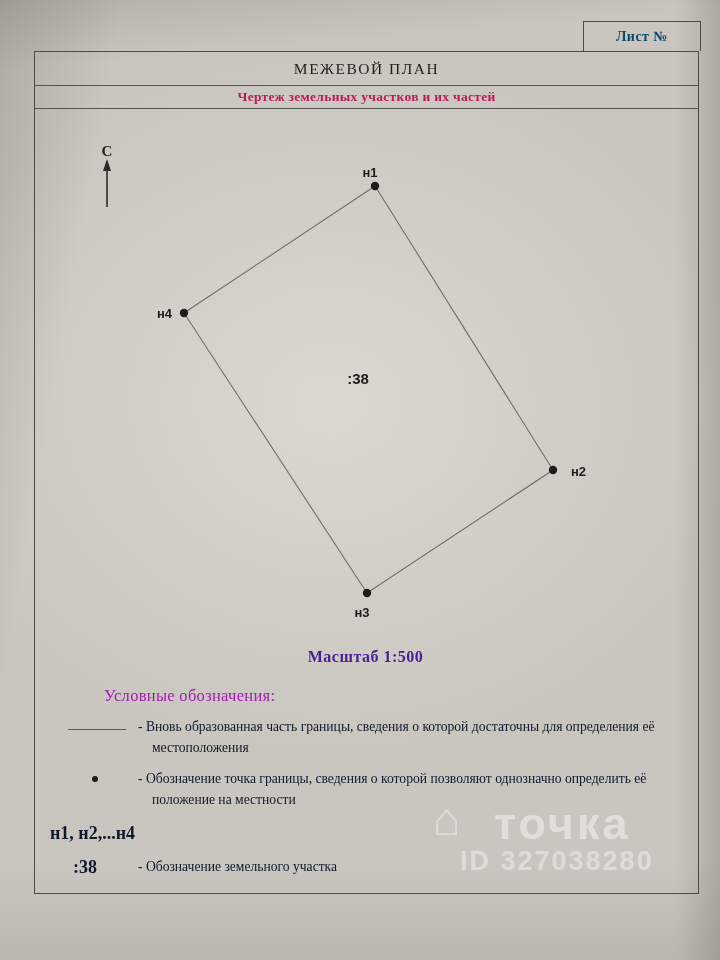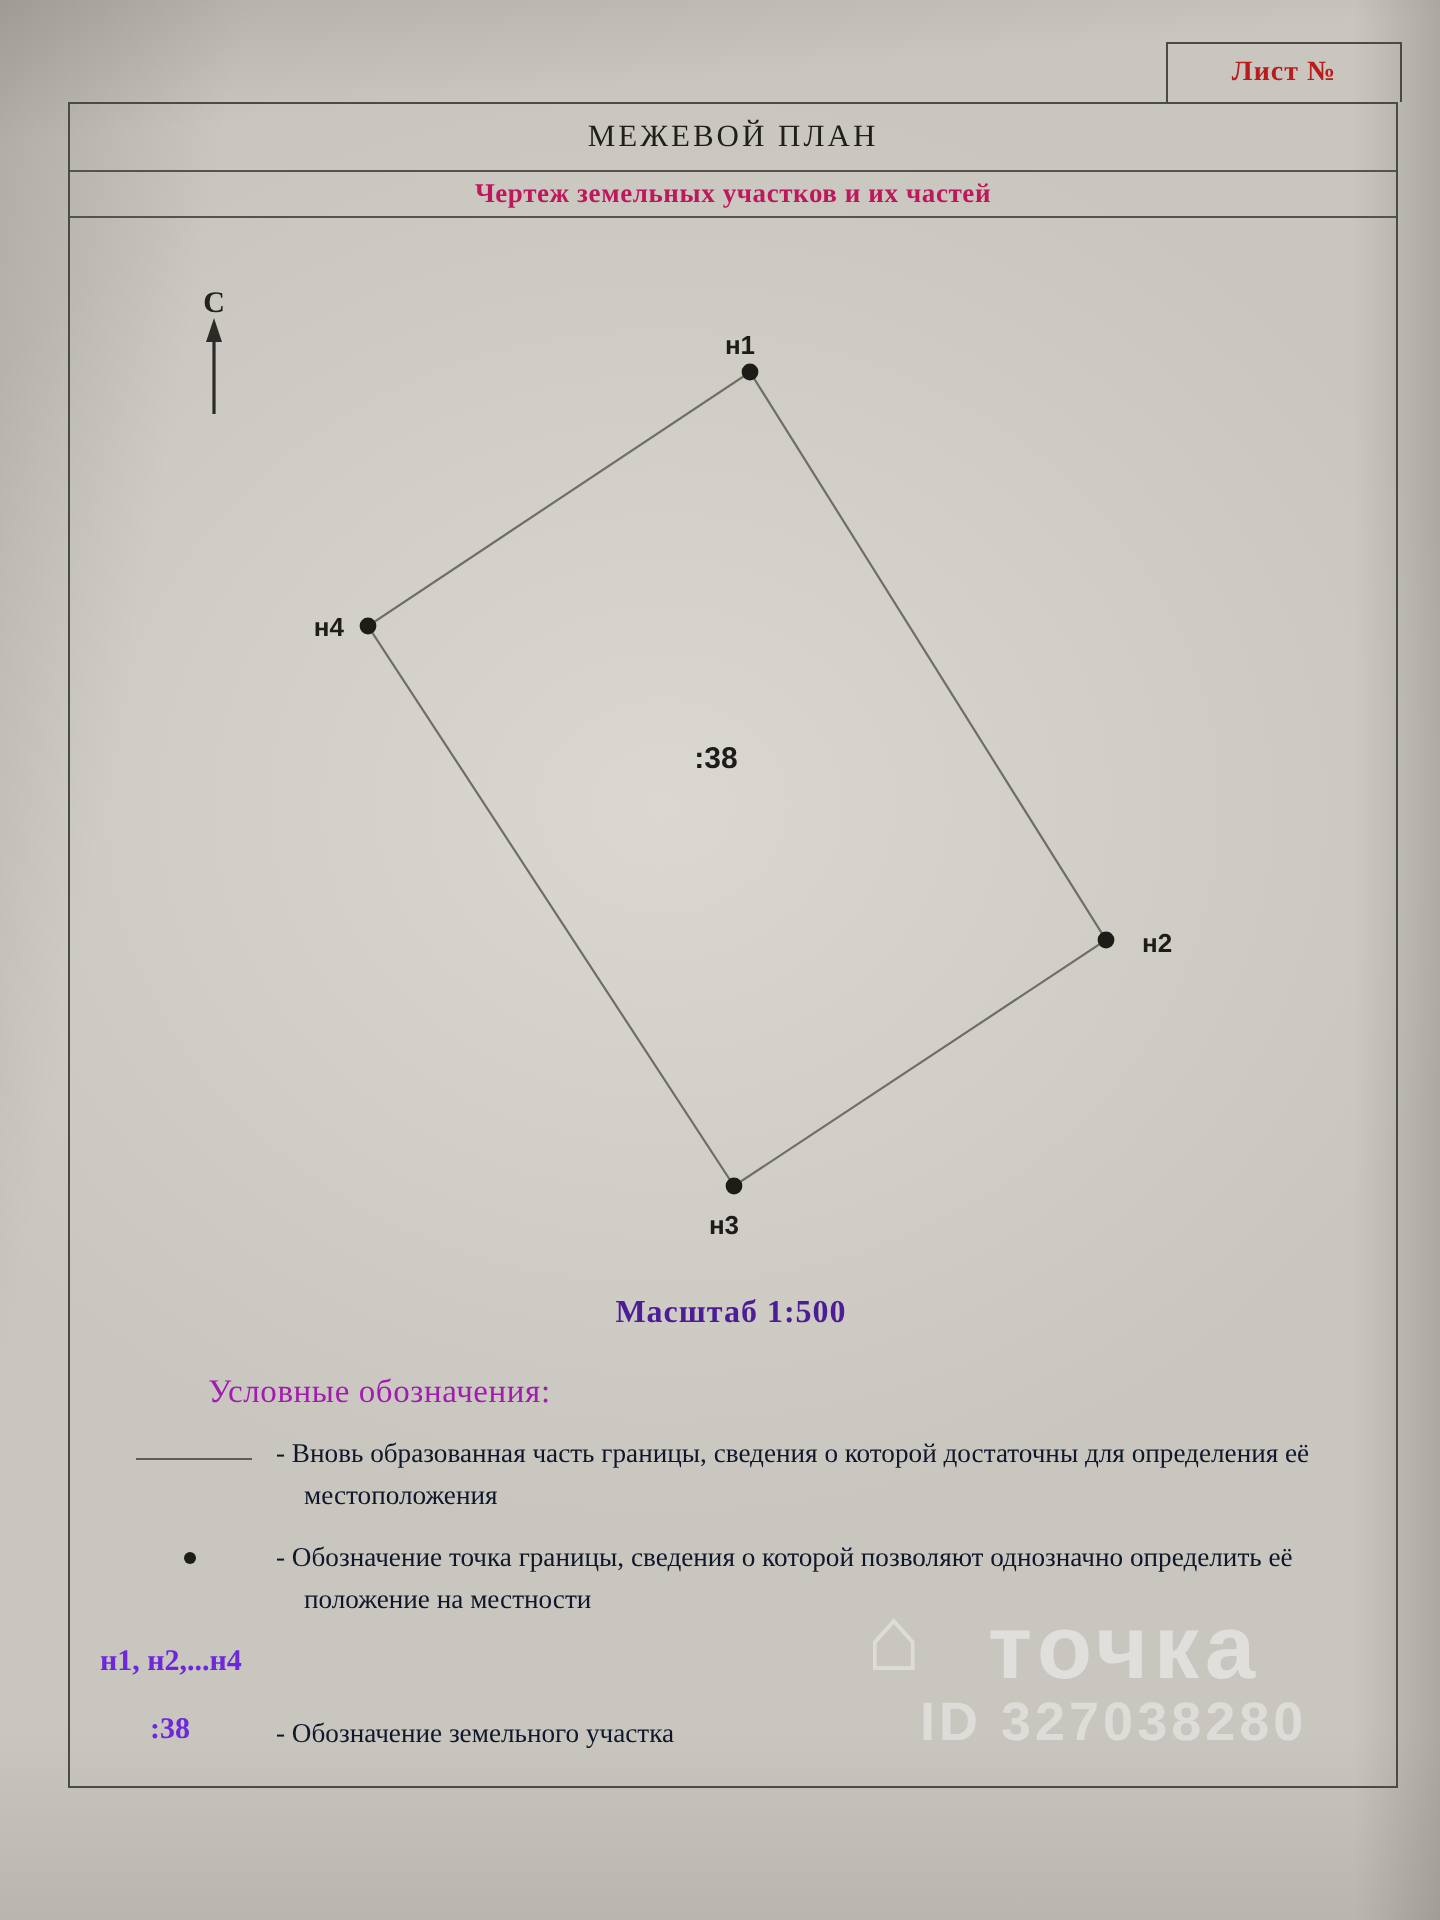--- a/index.html
+++ b/index.html
@@ -12,21 +12,21 @@
       linear-gradient(175deg, rgba(100,98,90,.22) 0%, rgba(100,98,90,0) 7%),
       linear-gradient(100deg, rgba(95,93,86,.25) 0%, rgba(95,93,86,0) 14%),
       linear-gradient(to right, rgba(95,93,86,0) 94%, rgba(95,93,86,.28) 100%),
       linear-gradient(to bottom, rgba(120,118,110,0) 90%, rgba(120,118,110,.20) 100%);
     color:#23221f;
   }
   .sheet-box{
     position:absolute;left:583px;top:21px;width:116px;height:29px;
     border:1.4px solid #4b4a43;border-bottom:none;
     display:flex;align-items:center;justify-content:center;
-    font-size:14px;font-weight:600;letter-spacing:.5px;color:#b91c1c;
+    font-size:14px;font-weight:600;letter-spacing:.5px;color:#0c4a6e;
   }
   .frame{
     position:absolute;left:34px;top:51px;width:663px;height:841px;
     border:1.6px solid #4b4a43;
   }
   .hdr-title{
     height:33px;border-bottom:1.2px solid #55544c;
     display:flex;align-items:center;justify-content:center;
     font-size:15.5px;font-weight:normal;letter-spacing:1.5px;color:#211f1b;
   }
@@ -52,21 +52,21 @@
     font-size:16.5px;color:#a21caf;letter-spacing:.3px;
   }
   .lg-row{position:absolute;left:50px;width:620px;display:flex;}
   .lg-sym{width:88px;flex:0 0 88px;position:relative;}
   .lg-text{
     flex:1;font-size:13.6px;line-height:21px;color:#0f172a;
     padding-left:14px;text-indent:-14px;max-width:516px;
   }
   .sym-line{position:absolute;left:18px;top:13px;width:58px;border-top:1.3px solid #5d5c55;}
   .sym-dot{position:absolute;left:42px;top:8px;width:6px;height:6px;border-radius:50%;background:#1d1c19;}
-  .sym-text{display:block;font-size:15px;font-weight:bold;color:#6d28d9;padding-top:1px;}
+  .sym-text{display:block;font-size:18px;font-weight:bold;color:#0f172a;padding-top:1px;}
   .sym-text.center{text-align:center;padding-right:18px;}
   .watermark{position:absolute;pointer-events:none;font-family:"Liberation Sans",sans-serif;font-weight:bold;color:#fff;}
   .wm-house{left:433px;top:792px;font-size:46px;opacity:.40;font-weight:normal;}
   .wm-brand{left:494px;top:798px;font-size:45px;letter-spacing:3px;opacity:.45;}
   .wm-id{left:460px;top:846px;font-size:27px;letter-spacing:2px;opacity:.40;}
 </style>
 </head>
 <body>
 
 <div class="sheet-box">

